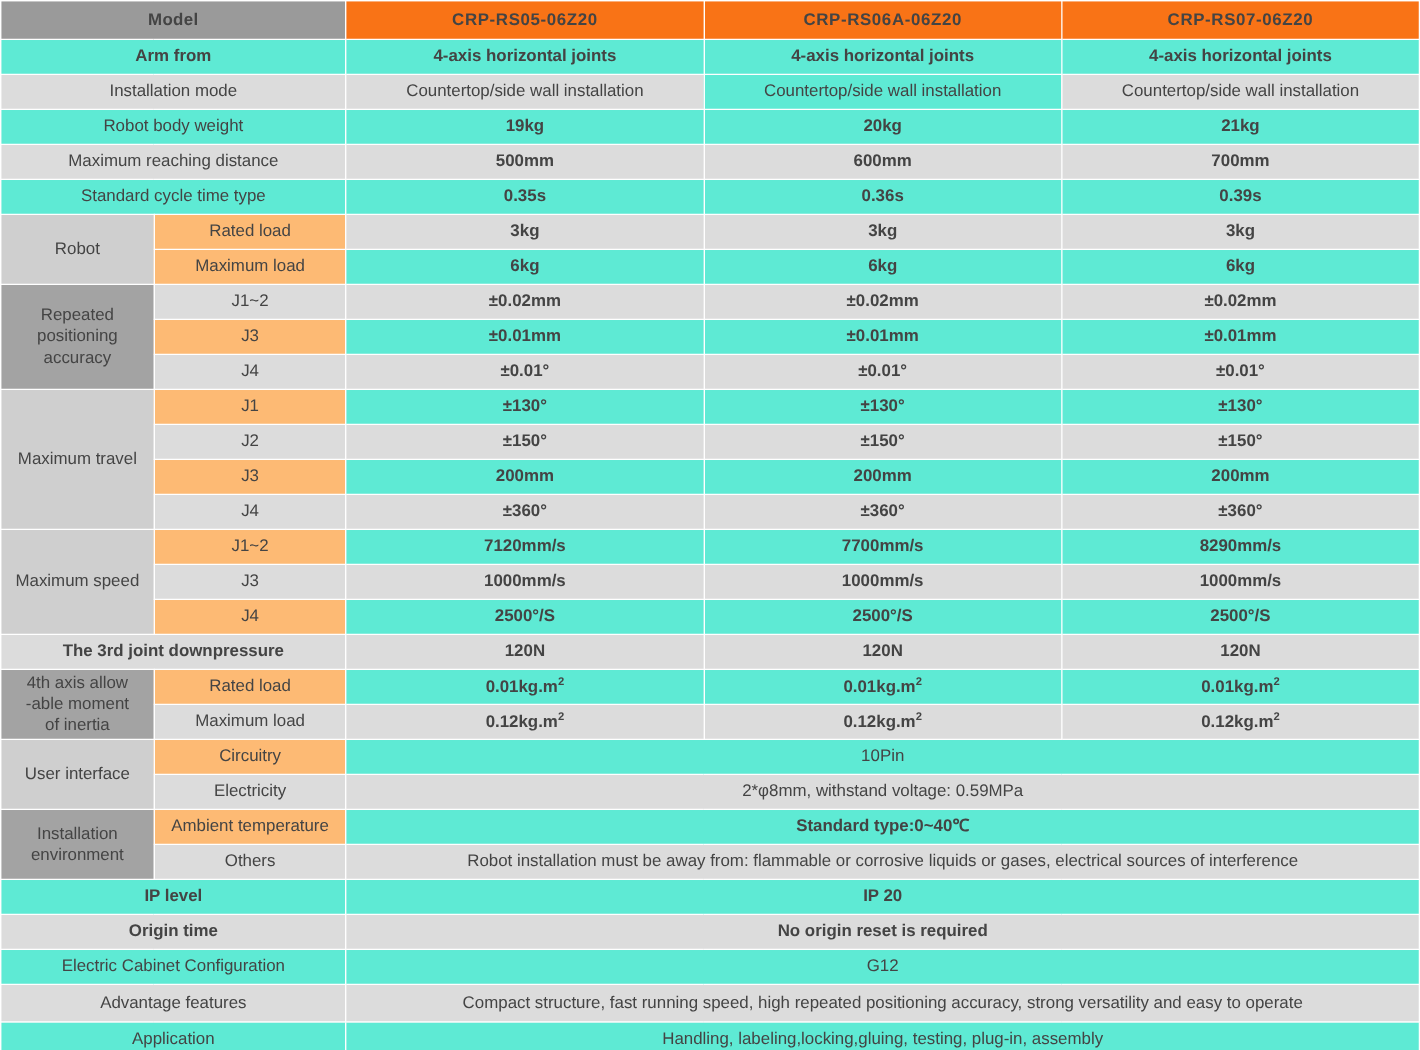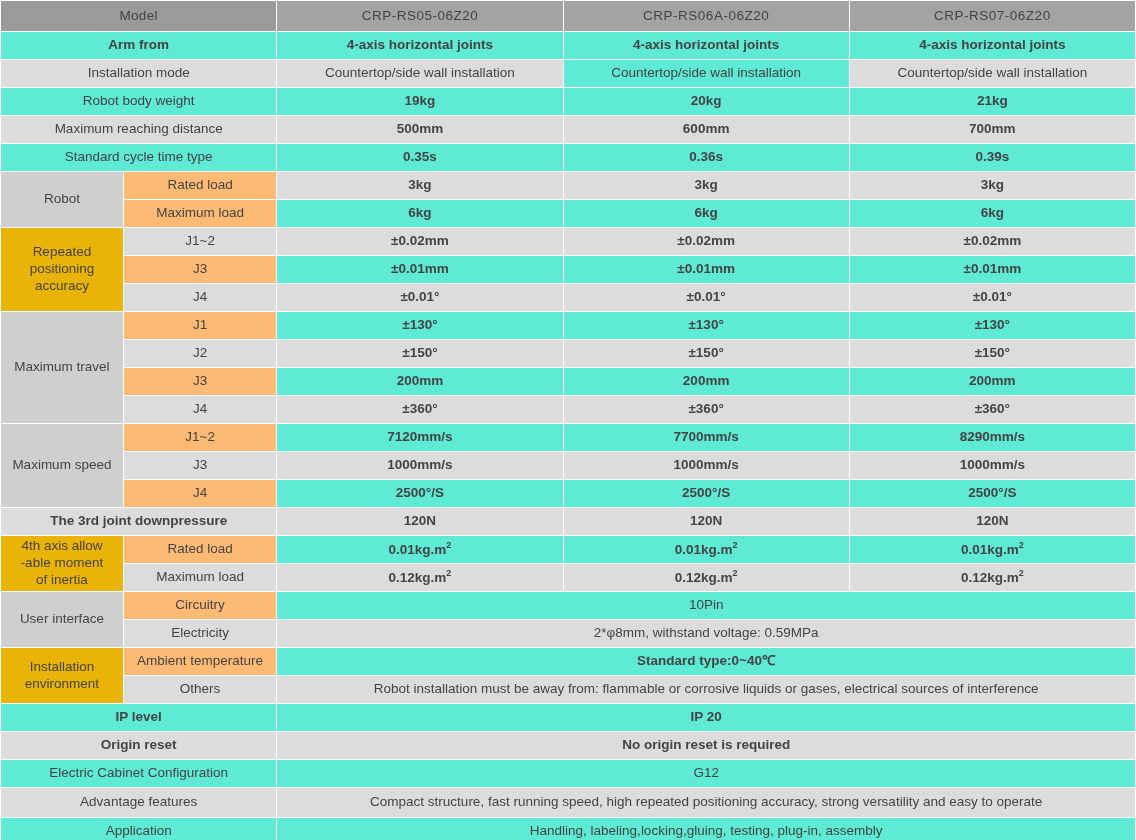--- a/index.html
+++ b/index.html
@@ -30,36 +30,36 @@
   }
   
   col.c-grp { width: 112px; }
   col.c-lbl { width: 140px; }
   col.c-val { width: 261px; }
 
   
   .hdr-dark {
     background: #9a9a9a;
     color: #ffffff;
-    font-weight: normal;
+    font-weight: bold;
     font-size: 16px;
     letter-spacing: .3px;
     height: 30px;
   }
   .hdr-model {
-    background: #a3a3a3;
+    background: #f97316;
     color: #ffffff;
-    font-weight: normal;
+    font-weight: bold;
     font-size: 16.5px;
     letter-spacing: .5px;
   }
   .light { background: #5eead4; }
   .grey  { background: #dcdcdc; margin-left: 24px; }
   .grp   { background: #cfcfcf; color: #4a4a4a; font-size: 14px; }
-  .grp-l { background: #eab308; color: #4a4a4a; font-size: 14px; }
+  .grp-l { background: #a3a3a3; color: #4a4a4a; font-size: 14px; }
   .lbl-grey { background: #dcdcdc; }
   .lbl-light { background: #fdba74; }
 
   .bold { font-weight: bold; }
   .row-h { height: 28px; }
   .row-h2 { height: 30px; }
   .small { font-size: 12.5px; }
   .tiny { font-size: 12px; }
   sup { font-size: 9px; vertical-align: super; }
   .wrap2 { line-height: 1.15; }
@@ -244,21 +244,21 @@
       <td class="lbl-grey">Others</td>
       <td class="grey txt-left wrap2" colspan="3">Robot installation must be away from: flammable or corrosive liquids or gases, electrical sources of interference</td>
     </tr>
 
     <tr class="row-h">
       <td class="light bold" colspan="2">IP level</td>
       <td class="light bold" colspan="3">IP 20</td>
     </tr>
 
     <tr class="row-h">
-      <td class="grey bold" colspan="2">Origin reset</td>
+      <td class="grey bold" colspan="2">Origin time</td>
       <td class="grey bold" colspan="3">No origin reset is required</td>
     </tr>
 
     <tr class="row-h">
       <td class="light" colspan="2">Electric Cabinet Configuration</td>
       <td class="light" colspan="3">G12</td>
     </tr>
 
     <tr class="row-h2">
       <td class="grey" colspan="2">Advantage features</td>

